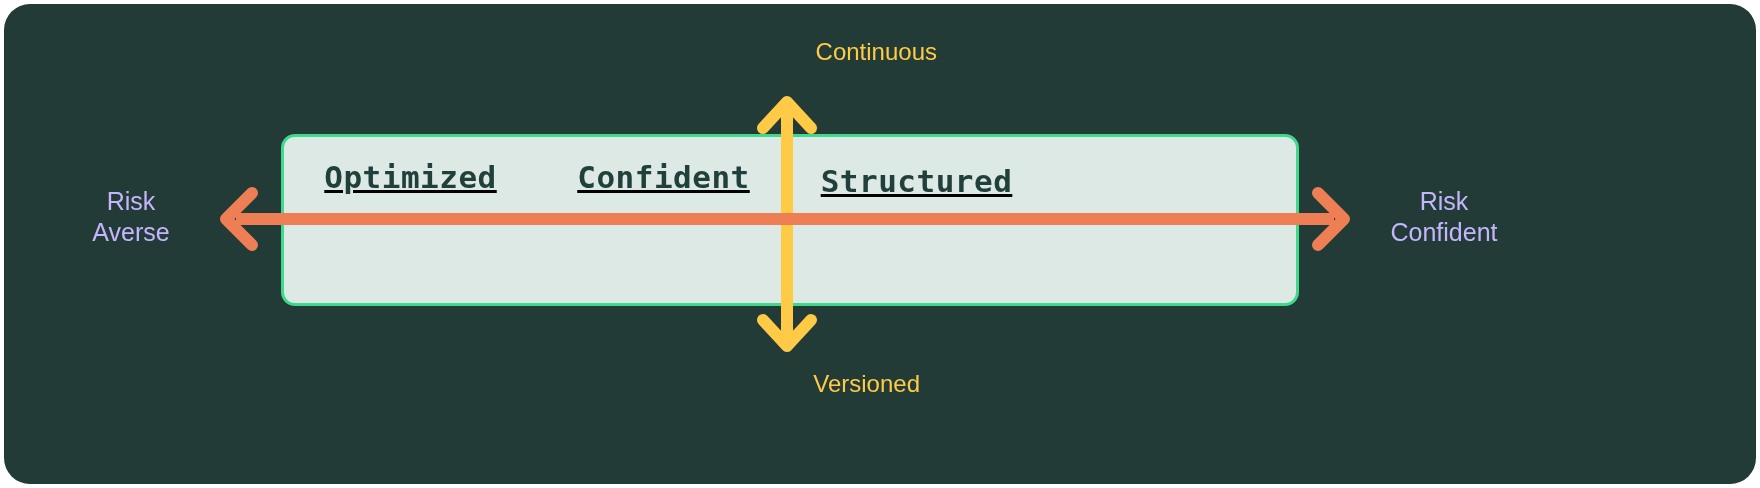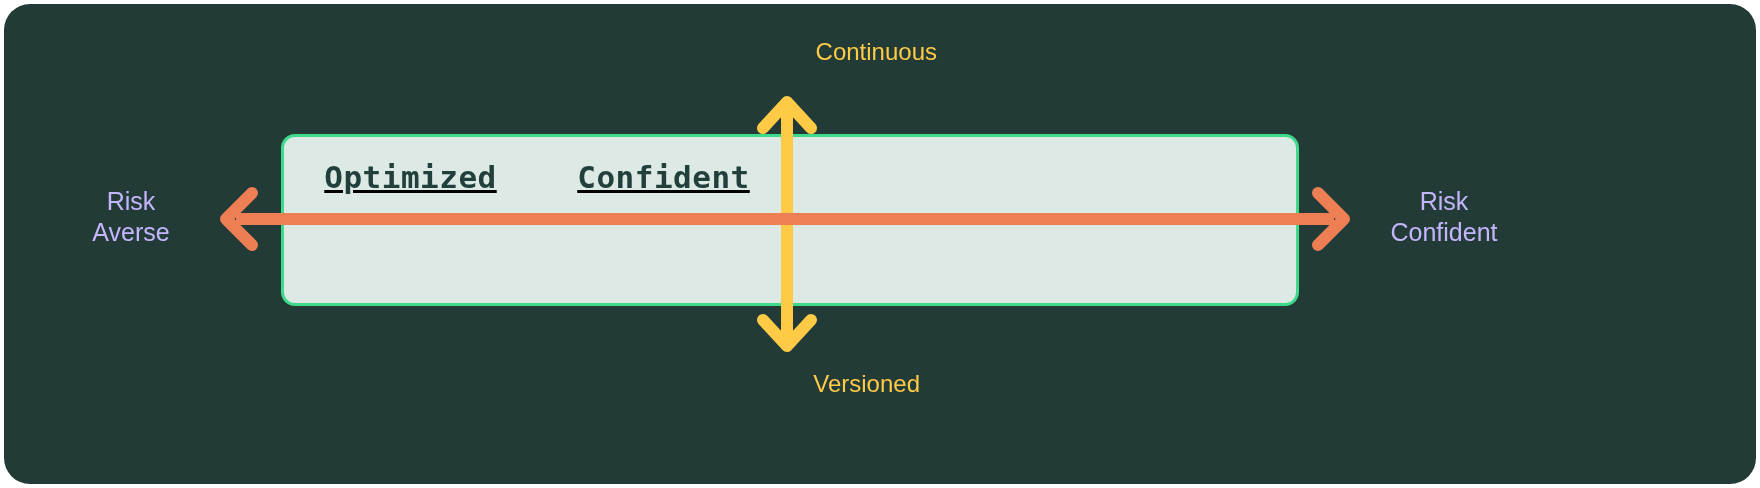--- a/index.html
+++ b/index.html
@@ -163,20 +163,23 @@
     </div>
 
     <div class="quad-card">
       <div class="quad-grid">
         <div class="quad-cell tl">
           <span>Optimized</span>
         </div>
         <div class="quad-cell tr">
           <span>Confident</span>
         </div>
+        <div class="quad-cell br">
+          <span>Structured</span>
+        </div>
       </div>
     </div>
 
     <div class="axis-v">
       <div class="axis-v-line"></div>
       <svg width="92" height="272" viewBox="0 0 92 272" fill="none">
         <path d="M22 40 L46 14 L70 40" stroke="#FFCB47" stroke-width="12" stroke-linecap="round" stroke-linejoin="round"></path>
         <path d="M22 232 L46 258 L70 232" stroke="#FFCB47" stroke-width="12" stroke-linecap="round" stroke-linejoin="round"></path>
       </svg>
     </div>

